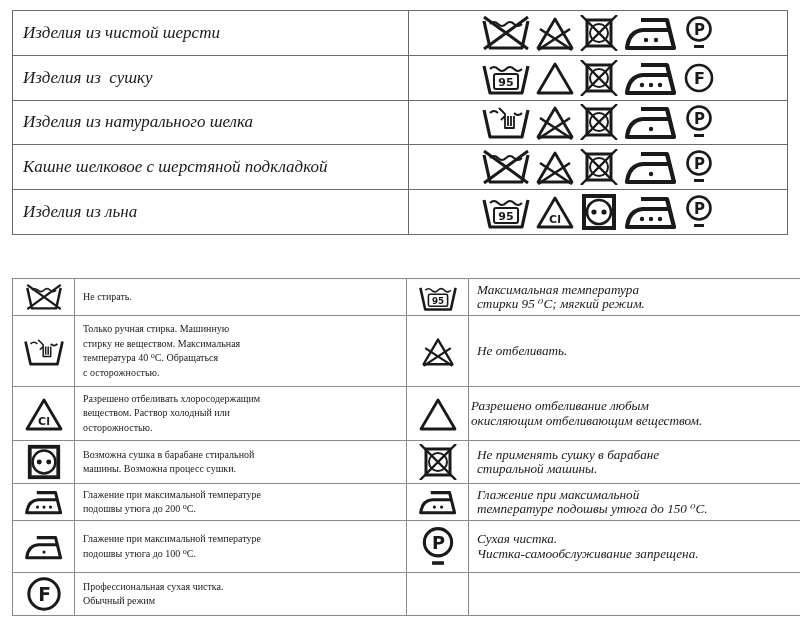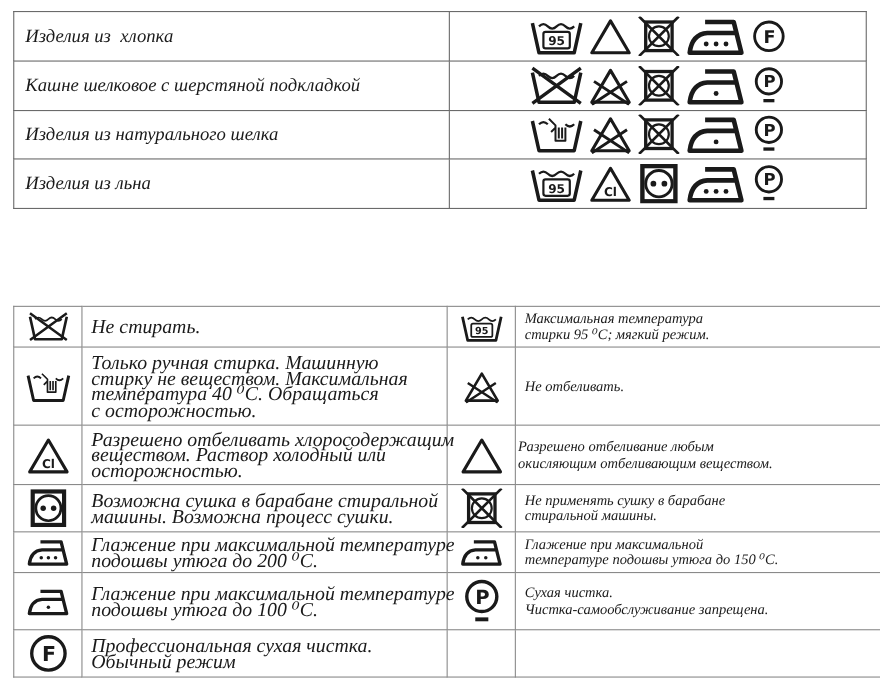--- a/index.html
+++ b/index.html
@@ -11,21 +11,21 @@
   .top-table td.name { width:385px; padding-left:10px; font-style:italic; font-size:17px;
                        font-family:"Liberation Serif","DejaVu Serif",serif; white-space:nowrap; }
   .top-table td.icons { text-align:center; }
   .icon-row { display:flex; justify-content:center; align-items:center; gap:4px; height:100%; }
   .icon-row svg { display:block; }
 
   .bot-table { position:absolute; left:12px; top:278px; width:776px; border-collapse:collapse; table-layout:fixed; }
   .bot-table td { border:1.2px solid #8a8a8a; padding:0; vertical-align:middle; }
   .bot-table td.ic { width:61px; text-align:center; }
   .bot-table td.ic svg { display:inline-block; vertical-align:middle; }
-  .bot-table td.tx { width:323px; padding-left:8px; font-style:italic; font-size:18px; line-height:14.5px;
+  .bot-table td.tx { width:323px; padding-left:8px; font-size:10px; line-height:14.5px;
                      font-family:"Liberation Serif","DejaVu Serif",serif; }
   .bot-table td.tx2 { width:327px; padding-left:8px; font-style:italic; font-size:13.2px; line-height:14.5px;
                       font-family:"Liberation Serif","DejaVu Serif",serif; }
   .line { display:block; white-space:nowrap; }
   .r1 { height:37px; } .r2 { height:71px; } .r3 { height:54px; } .r4 { height:43px; }
   .r5 { height:37px; } .r6 { height:52px; } .r7 { height:43px; }
 </style>
 </head>
 <body>
 
@@ -97,70 +97,92 @@
     </symbol>
     <symbol id="drycleanF" viewBox="0 0 32 36">
       <circle cx="16" cy="18" r="13" fill="none" stroke="#1a1a1a" stroke-width="2.6"></circle>
       <text x="16.5" y="24" text-anchor="middle" font-family="DejaVu Sans, sans-serif" font-weight="bold" font-size="16" fill="#1a1a1a">F</text>
     </symbol>
   </defs>
 </svg>
 
 <table class="top-table">
   <tbody>
+      <tr>
+    <td class="name">Изделия из чистой шерсти</td>
+    <td class="icons">
+      <div class="icon-row">
+        <svg width="50" height="36">
+              <use href="#nowash"></use>
+            </svg>
+        <svg width="40" height="36">
+              <use href="#nobleach"></use>
+            </svg>
+        <svg width="40" height="36">
+              <use href="#notumble"></use>
+            </svg>
+        <svg width="56" height="36">
+              <use href="#iron2"></use>
+            </svg>
+        <svg width="32" height="36">
+              <use href="#drycleanP"></use>
+            </svg>
+      </div>
+    </td>
+  </tr>
   <tr>
-    <td class="name" style="white-space:pre">Изделия из  хлопка</td>
+    <td class="name" style="white-space:pre">Изделия из  сушку</td>
     <td class="icons">
       <div class="icon-row">
         <svg width="50" height="36">
               <use href="#wash95"></use>
             </svg>
         <svg width="40" height="36">
               <use href="#tri"></use>
             </svg>
         <svg width="40" height="36">
               <use href="#notumble"></use>
             </svg>
         <svg width="56" height="36">
               <use href="#iron3"></use>
             </svg>
         <svg width="32" height="36">
               <use href="#drycleanF"></use>
+            </svg>
+      </div>
+    </td>
+  </tr>
+  <tr>
+    <td class="name">Изделия из натурального шелка</td>
+    <td class="icons">
+      <div class="icon-row">
+        <svg width="50" height="36">
+              <use href="#handwash"></use>
+            </svg>
+        <svg width="40" height="36">
+              <use href="#nobleach"></use>
+            </svg>
+        <svg width="40" height="36">
+              <use href="#notumble"></use>
+            </svg>
+        <svg width="56" height="36">
+              <use href="#iron1"></use>
+            </svg>
+        <svg width="32" height="36">
+              <use href="#drycleanP"></use>
             </svg>
       </div>
     </td>
   </tr>
   <tr>
     <td class="name">Кашне шелковое с шерстяной подкладкой</td>
     <td class="icons">
       <div class="icon-row">
         <svg width="50" height="36">
               <use href="#nowash"></use>
-            </svg>
-        <svg width="40" height="36">
-              <use href="#nobleach"></use>
-            </svg>
-        <svg width="40" height="36">
-              <use href="#notumble"></use>
-            </svg>
-        <svg width="56" height="36">
-              <use href="#iron1"></use>
-            </svg>
-        <svg width="32" height="36">
-              <use href="#drycleanP"></use>
-            </svg>
-      </div>
-    </td>
-  </tr>
-  <tr>
-    <td class="name">Изделия из натурального шелка</td>
-    <td class="icons">
-      <div class="icon-row">
-        <svg width="50" height="36">
-              <use href="#handwash"></use>
             </svg>
         <svg width="40" height="36">
               <use href="#nobleach"></use>
             </svg>
         <svg width="40" height="36">
               <use href="#notumble"></use>
             </svg>
         <svg width="56" height="36">
               <use href="#iron1"></use>
             </svg>

